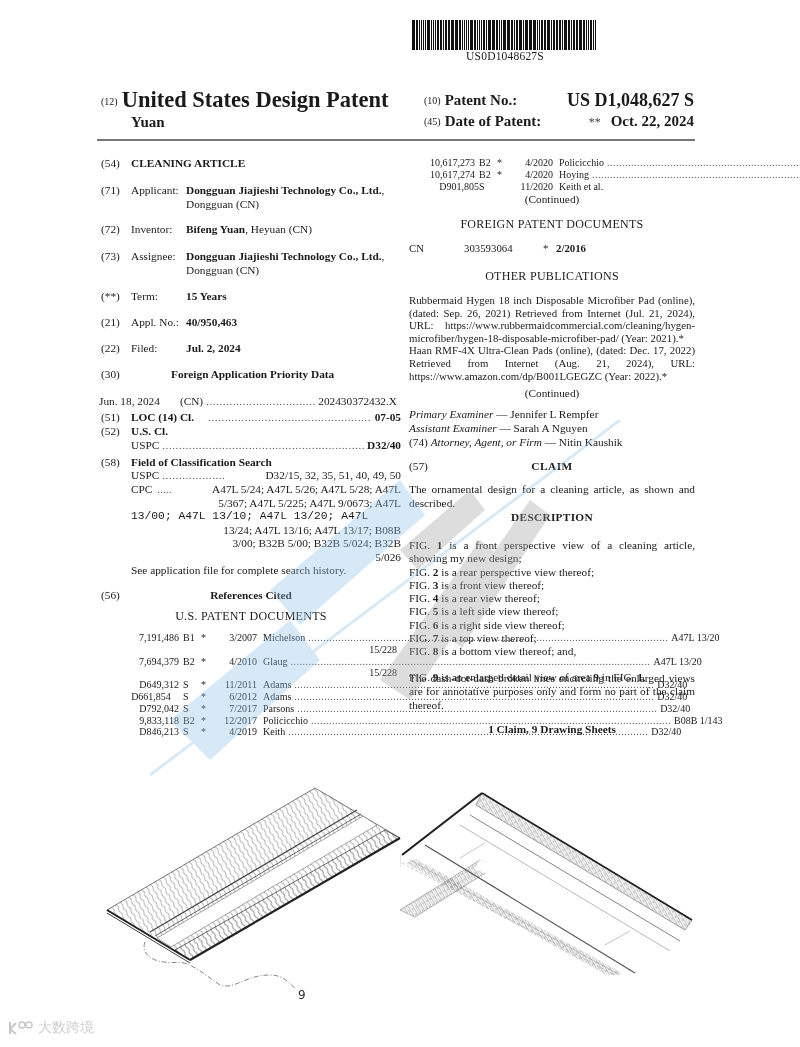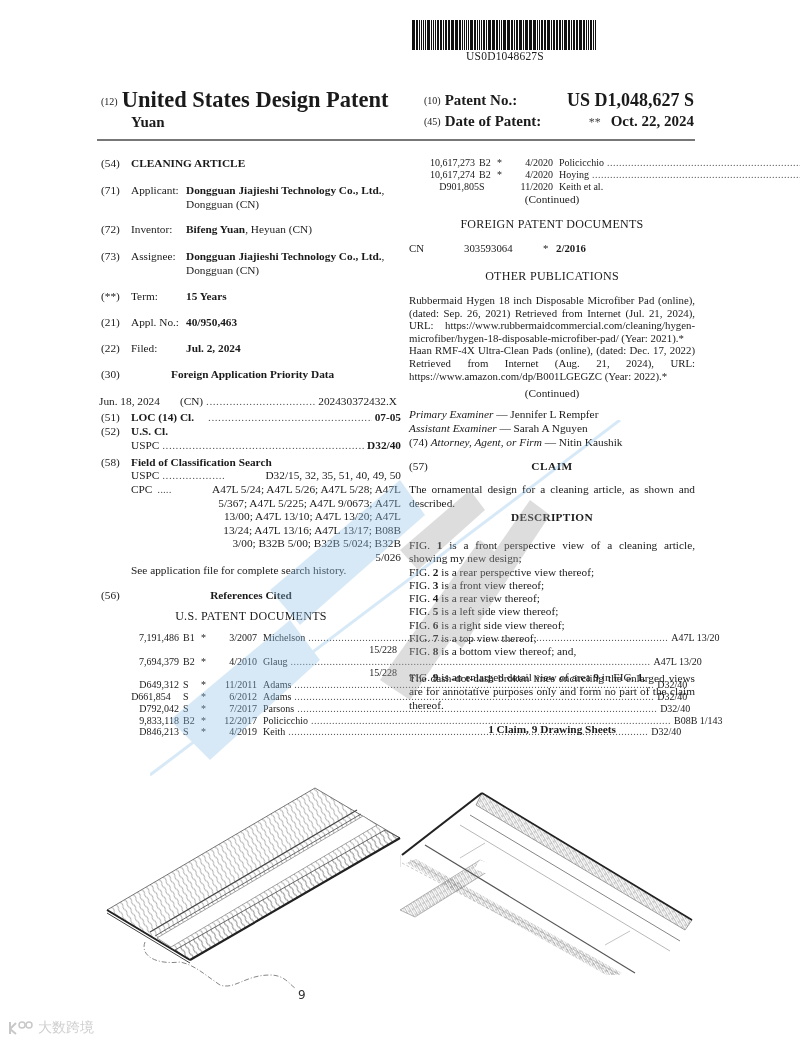--- a/index.html
+++ b/index.html
@@ -223,21 +223,21 @@
     <span class="dots" style="flex:0 0 62px;"></span>
     <span style="flex:1; text-align:right;">D32/15, 32, 35, 51, 40, 49, 50</span>
   </div>
   <div class="row" style="top:326px; left:30px; width:270px;">
     <div style="display:flex;align-items:flex-end;">
         <span>CPC</span>
         <span style="margin:0 5px; color:#555;">.....</span>
         <span style="flex:1; text-align:right;">A47L 5/24; A47L 5/26; A47L 5/28; A47L</span>
       </div>
     <div style="text-align:right;">5/367; A47L 5/225; A47L 9/0673; A47L</div>
-    <div style="text-align:right;">13/00; A47L 13/10; A47L 13/20; A47L</div>
+    <div style="text-align:left;font-family:Liberation Mono, monospace;">13/00; A47L 13/10; A47L 13/20; A47L</div>
     <div style="text-align:right;">13/24; A47L 13/16; A47L 13/17; B08B</div>
     <div style="text-align:right;">3/00; B32B 5/00; B32B 5/024; B32B</div>
     <div style="text-align:right;">5/026</div>
   </div>
   <div class="row" style="top:407px; left:30px;">See application file for complete search history.</div>
 
   <div class="row" style="top:432px;">
     <span class="f-code">(56)</span>
     <span class="b" style="position:absolute; left:0; width:300px; text-align:center;">References Cited</span>
   </div>

